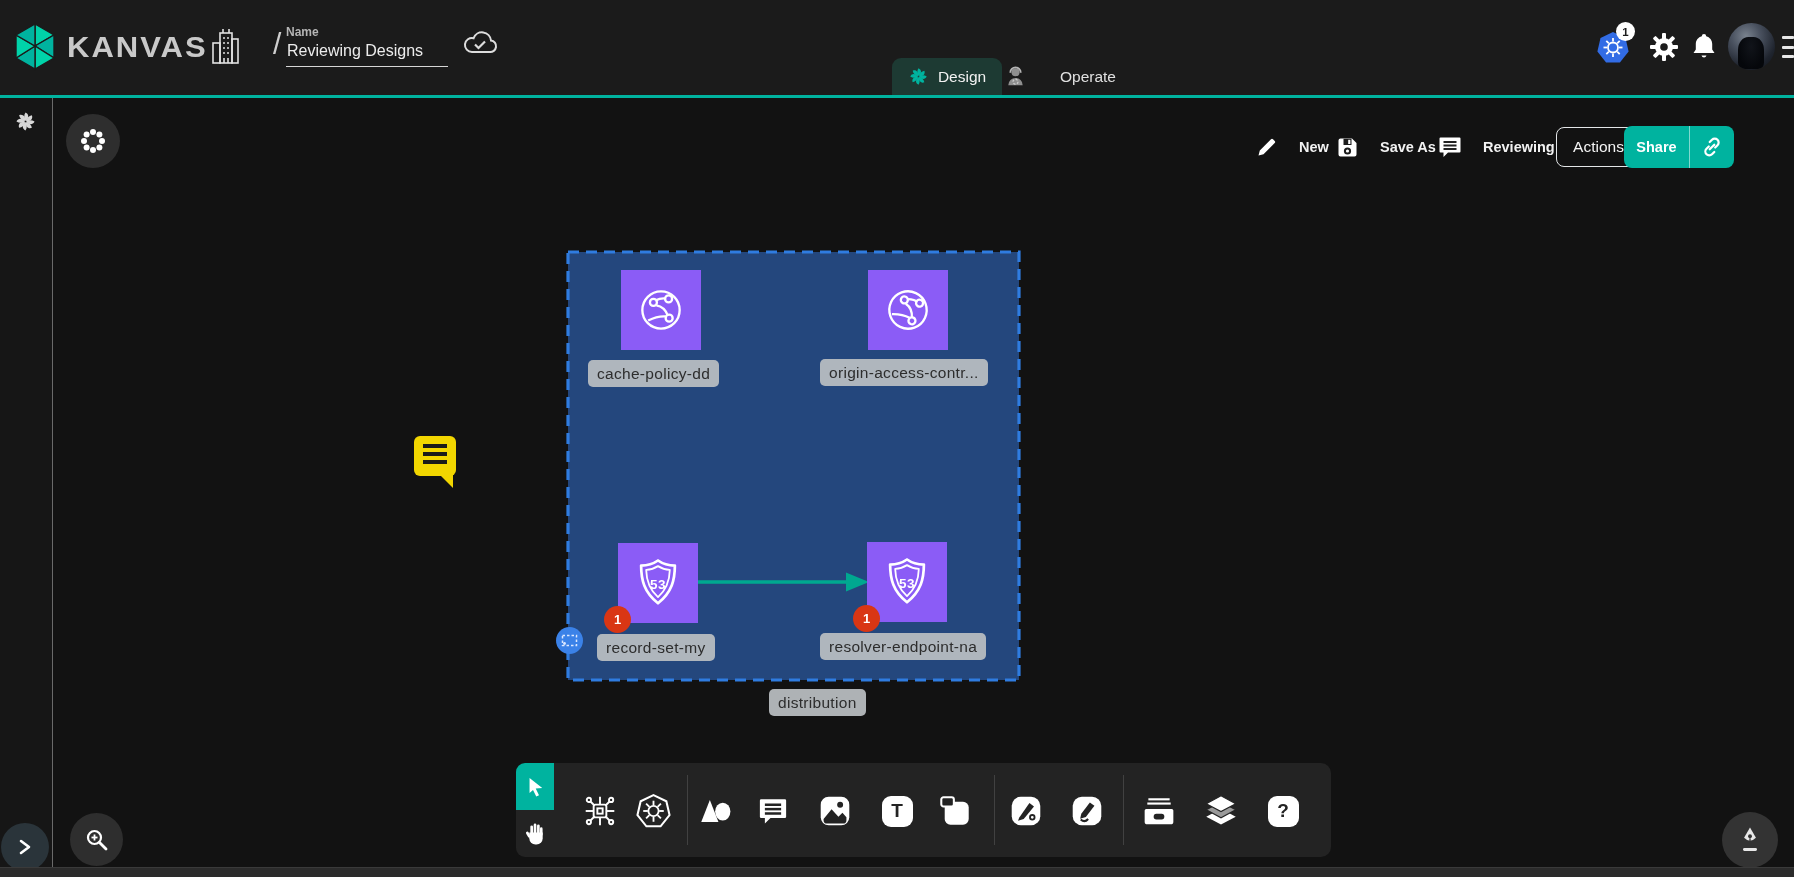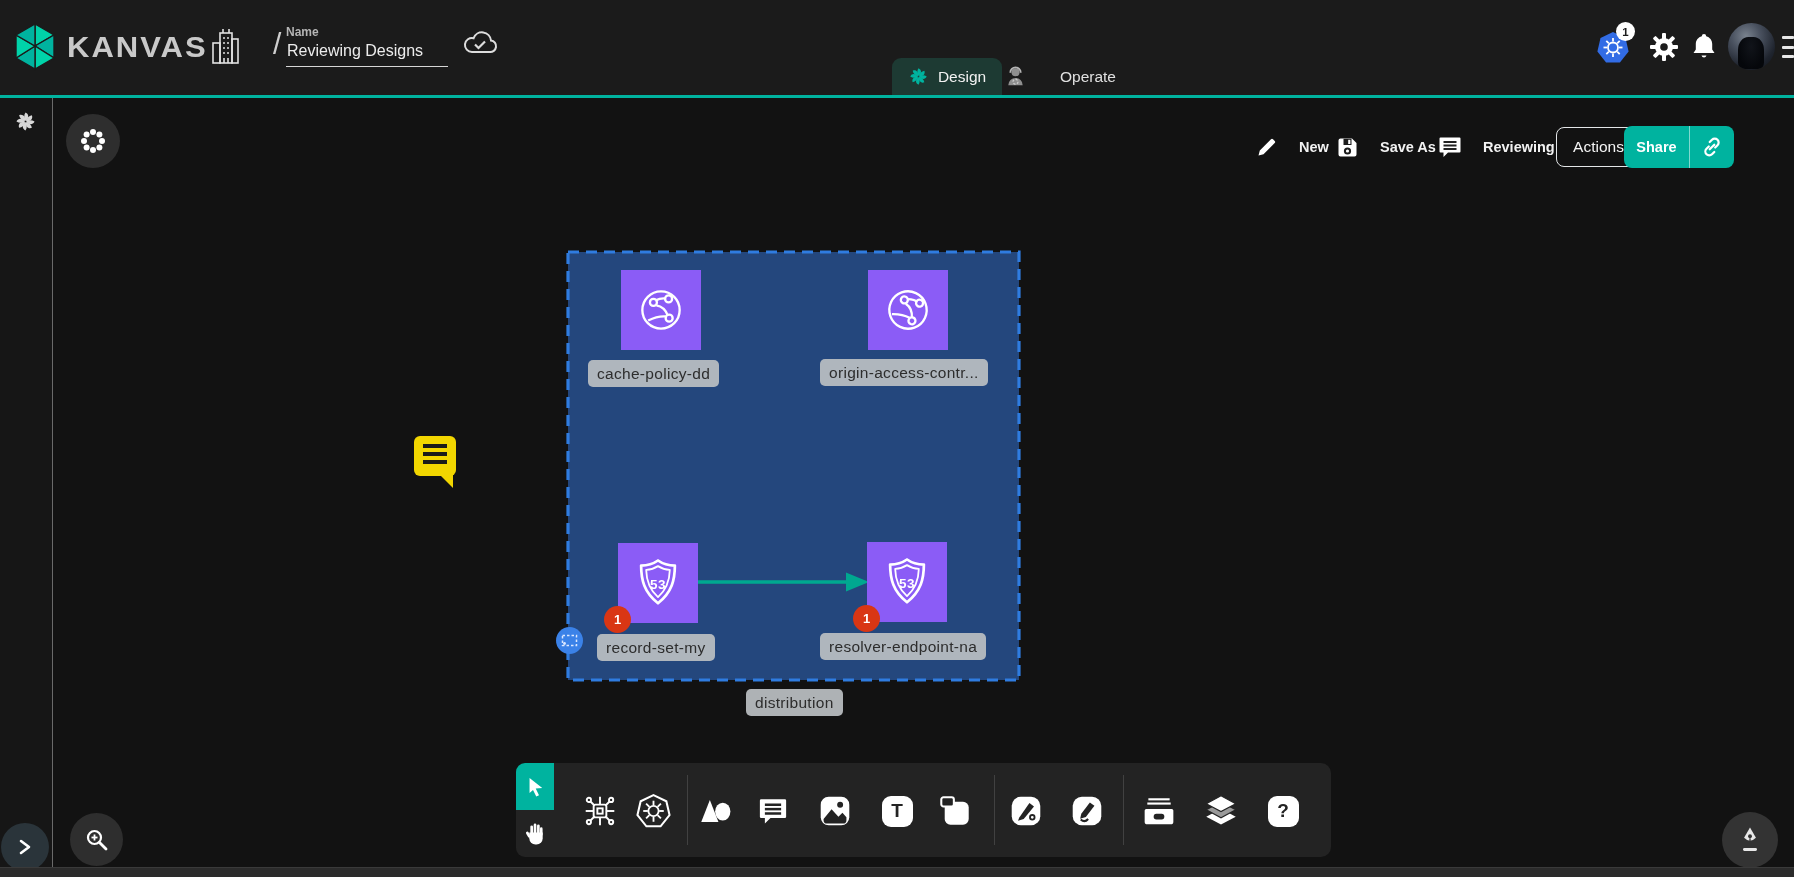--- a/index.html
+++ b/index.html
@@ -362,21 +362,21 @@
 
   <div class="node" style="left:867px; top:542px;">
     <svg width="54" height="54">
         <use href="#sym-shield"></use>
       </svg>
     <span class="r53">53</span>
   </div>
   <div class="badge" style="left:853px; top:605px;">1</div>
   <div class="node-label" style="left:820px; top:633px;">resolver-endpoint-na</div>
 
-  <div class="node-label" style="left:746px; top:689px;">distribution</div>
+  <div class="node-label" style="left:769px; top:689px;">distribution</div>
 
   <div id="group-handle">
     <svg width="17" height="13">
       <rect x="1.5" y="1.5" width="14" height="10" fill="none" stroke="#dbe8ff" stroke-width="1.5" stroke-dasharray="2.5 2"></rect>
       <circle cx="3.5" cy="9.5" r="1.4" fill="#dbe8ff"></circle>
     </svg>
   </div>
 
   <div id="select-col">
     <div class="cell" id="cell-select">

